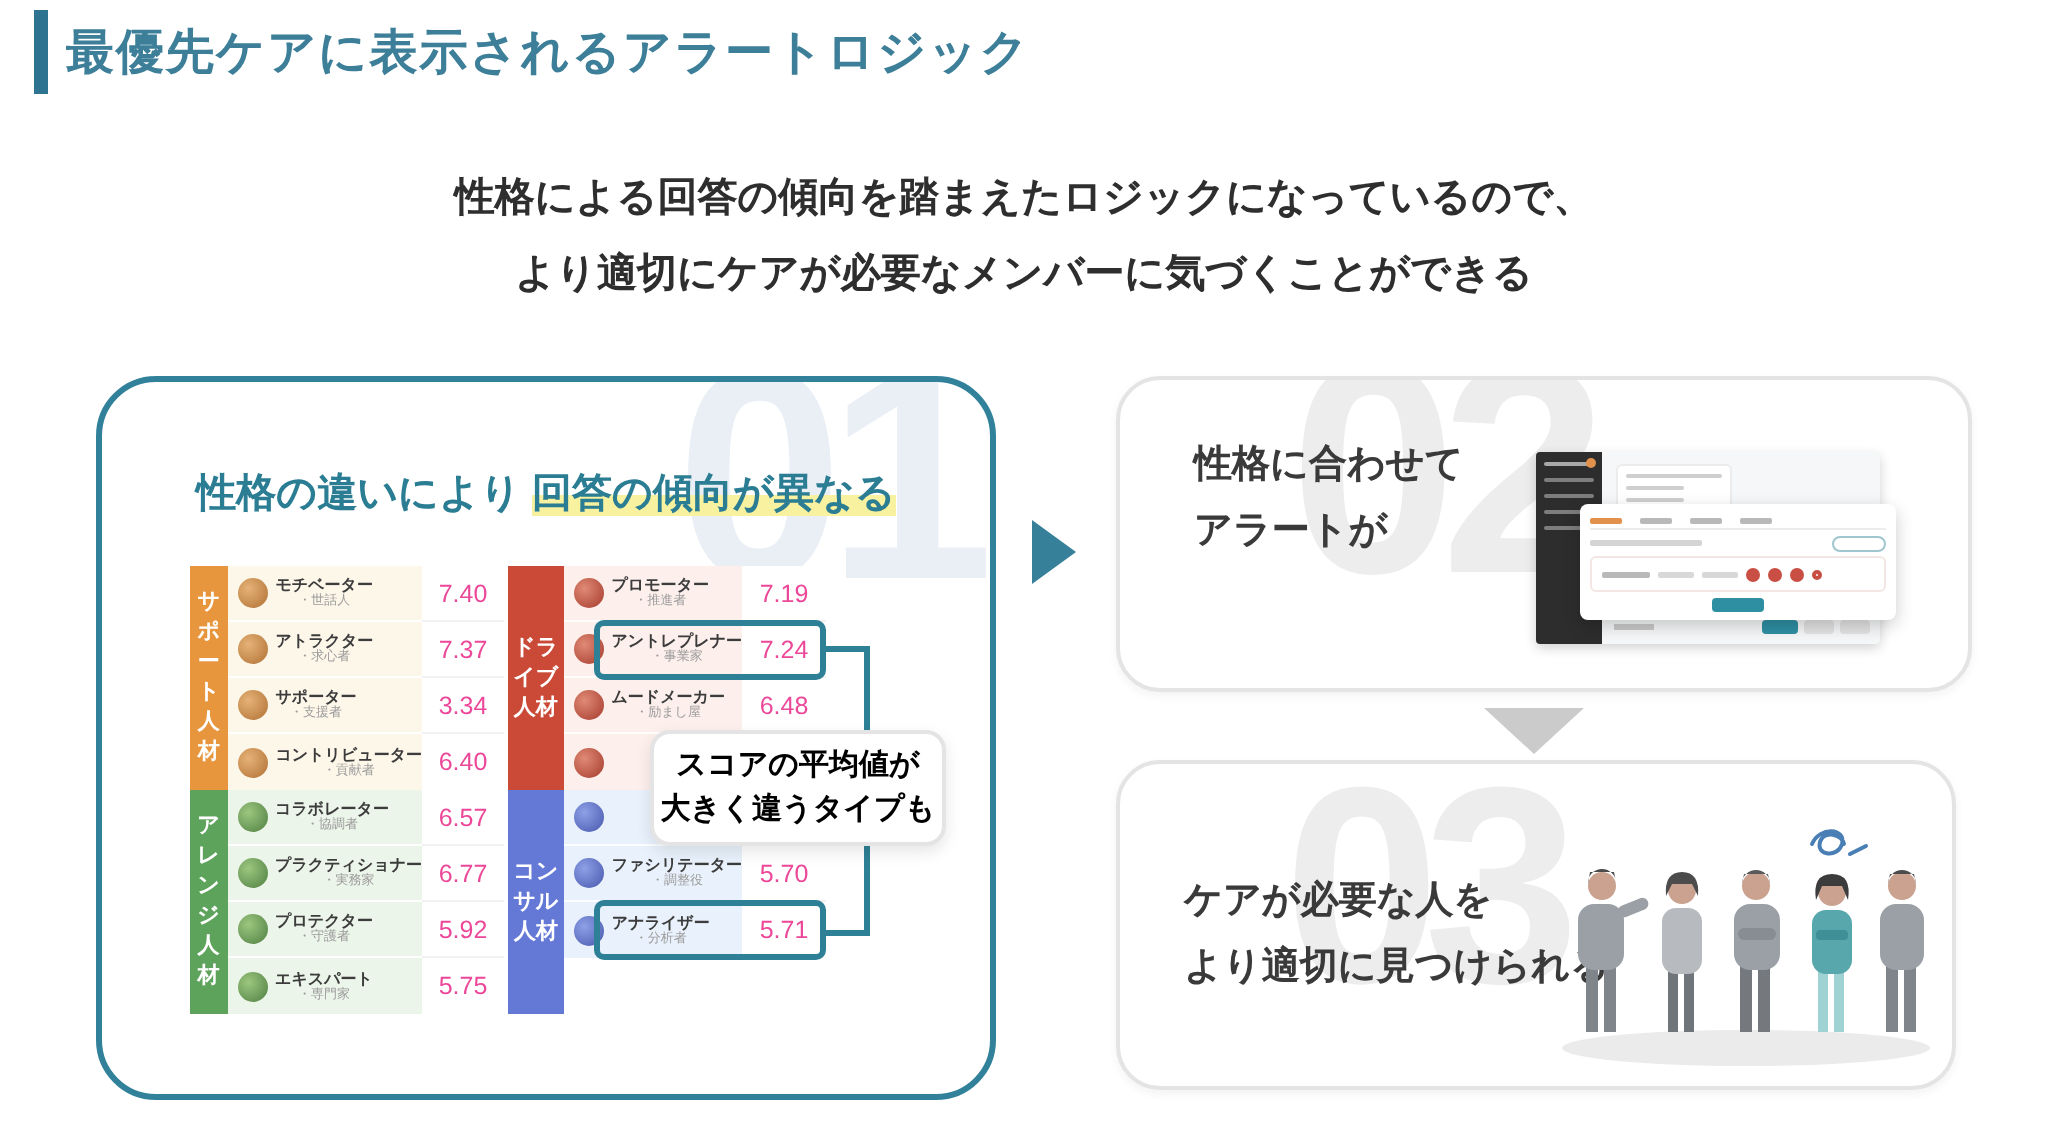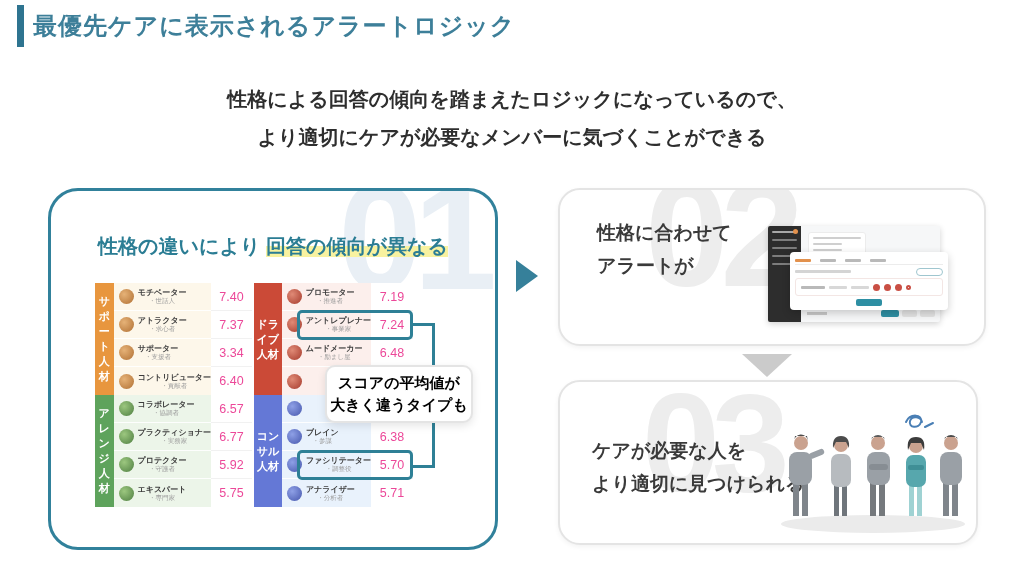--- a/index.html
+++ b/index.html
@@ -290,30 +290,20 @@
                     <span class="nname"></span>
                     <span class="nsub"></span>
                   </span>
               </div>
               <div class="scell"></div>
             </div>
             <div class="row">
               <div class="ncell">
                 <span class="avatar"></span>
                 <span class="ntxt">
-                    <span class="nname">ブレイン</span>
-                    <span class="nsub">・参謀</span>
-                  </span>
-              </div>
-              <div class="scell">6.38</div>
-            </div>
-            <div class="row">
-              <div class="ncell">
-                <span class="avatar"></span>
-                <span class="ntxt">
                     <span class="nname">ファシリテーター</span>
                     <span class="nsub">・調整役</span>
                   </span>
               </div>
               <div class="scell">5.70</div>
             </div>
             <div class="row">
               <div class="ncell">
                 <span class="avatar"></span>
                 <span class="ntxt">

